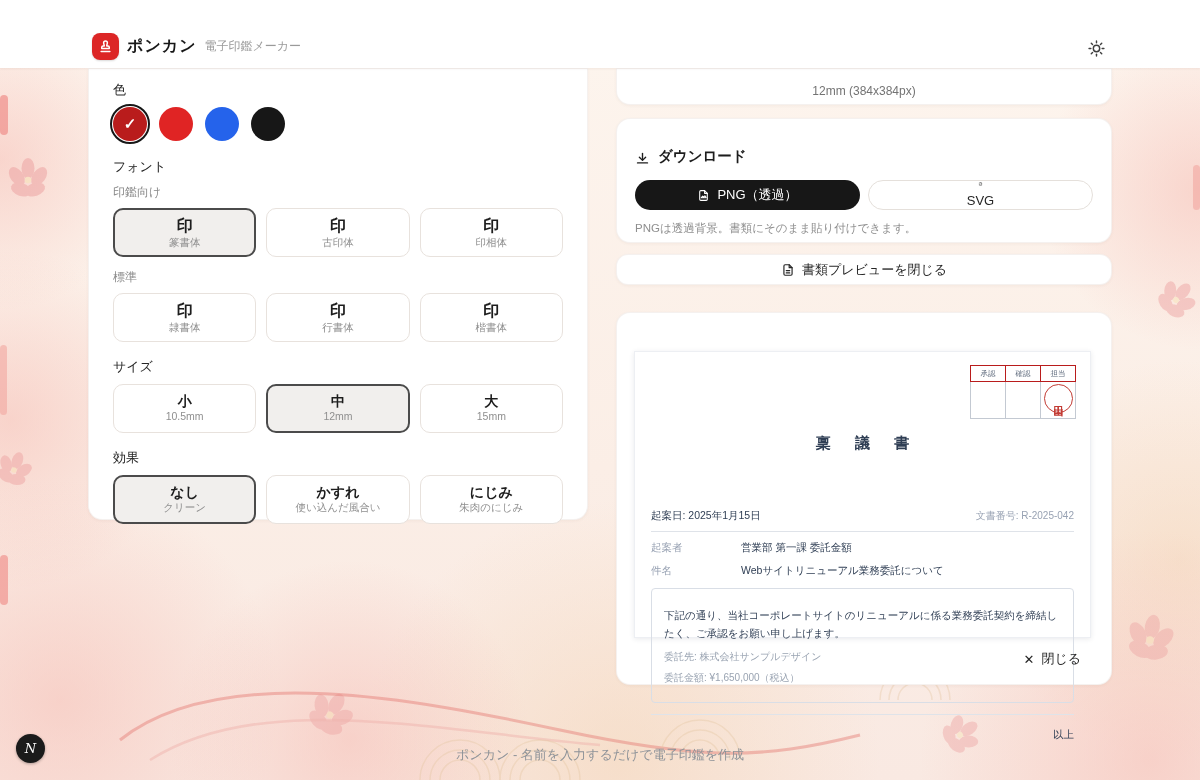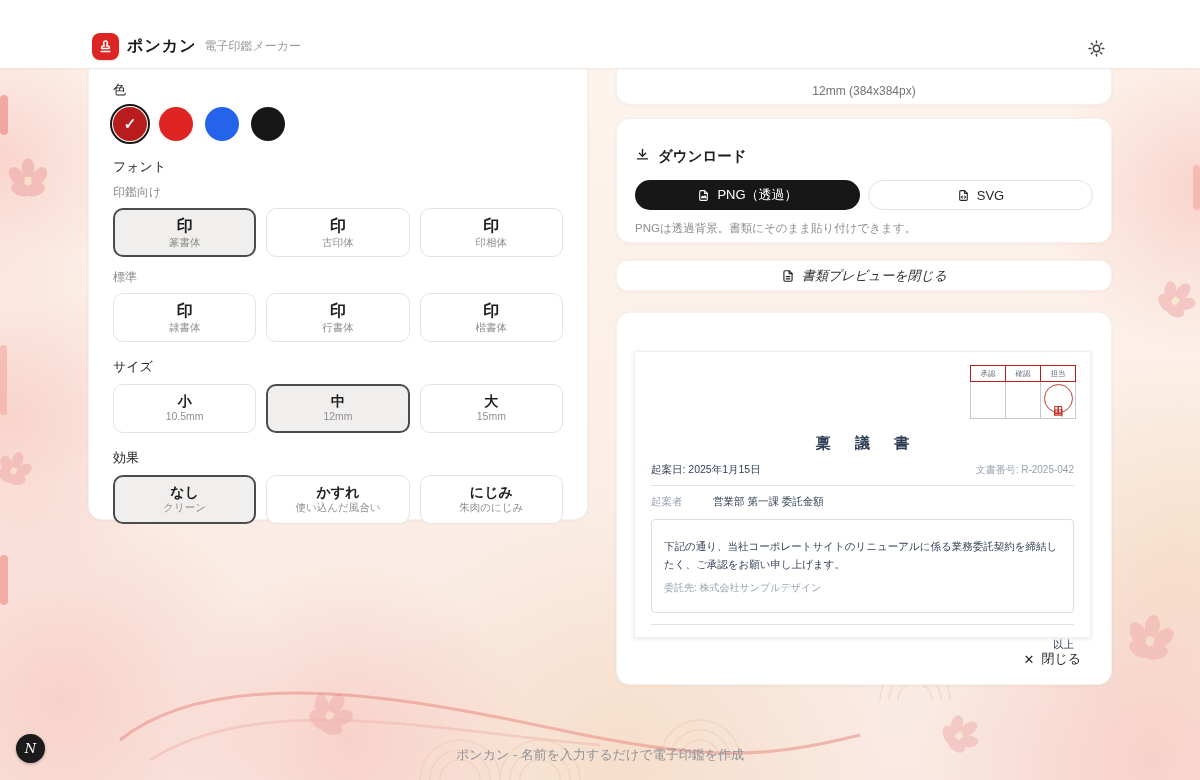--- a/index.html
+++ b/index.html
@@ -31,42 +31,42 @@
   .opt-btn.selected{border:2px solid #4b4b4b;background:#f1efed;}
   .opt-title{font-size:16px;font-weight:700;color:#1d1d1d;line-height:1.1;}
   .opt-title.mid{font-size:14px;}
   .opt-sub{font-size:10.5px;color:#8f8f8f;line-height:1.1;}
 
   
   .right-col{position:absolute;left:616px;top:68px;width:496px;z-index:4;}
   .top-note-card{position:absolute;left:0;top:0;width:496px;height:37px;border-radius:0 0 14px 14px;box-sizing:border-box;display:flex;align-items:center;justify-content:center;}
   .top-note{font-size:12px;color:#737373;margin-top:8px;}
   .download-card{position:absolute;left:0;top:50px;width:496px;height:125px;border-radius:14px;box-sizing:border-box;padding:20px 18px;}
-  .dl-title-row{display:flex;align-items:flex-start;gap:8px;margin:8px 0 14px 0;}
+  .dl-title-row{display:flex;align-items:flex-end;gap:8px;margin:8px 0 14px 0;}
   .dl-title{font-size:14.5px;font-weight:700;color:#1d1d1d;}
   .dl-btn-row{display:grid;grid-template-columns:1fr 1fr;gap:8px;}
   .dl-btn{height:30px;border-radius:15px;display:flex;align-items:center;justify-content:center;gap:7px;font-size:13px;cursor:pointer;border:1px solid transparent;font-family:inherit;}
   .dl-btn.png{background:#171717;color:#ffffff;}
-  .dl-btn.svg{background:#ffffff;color:#262626;border:1px solid #e5e0db;}
+  .dl-btn.svg{background:#ffffff;color:#262626;border:1px solid #e5e0db;flex-direction:column;}
   .dl-note{font-size:11.5px;color:#8f8f8f;margin-top:11px;}
-  .toggle-card{position:absolute;left:0;top:192px;width:496px;height:31px;border-radius:12px;box-sizing:border-box;display:flex;align-items:center;justify-content:center;gap:7px;font-size:13px;color:#262626;cursor:pointer;font-family:inherit;font-style:italic;}
+  .toggle-card{position:absolute;left:0;top:186px;width:496px;height:31px;border-radius:12px;box-sizing:border-box;display:flex;align-items:center;justify-content:center;gap:7px;font-size:13px;color:#262626;cursor:pointer;font-family:inherit;}
   .doc-card{position:absolute;left:0;top:244px;width:496px;height:373px;border-radius:14px;box-sizing:border-box;}
 
   
   .sheet{position:absolute;left:17px;top:38px;width:457px;height:287px;background:#ffffff;border:1px solid #edeff3;box-shadow:0 1px 5px rgba(40,50,70,.10);box-sizing:border-box;padding:16px;color:#2f3e54;}
   .approval-table{position:absolute;top:13px;right:14px;border-collapse:collapse;}
   .approval-table th{width:34px;height:13px;border:1px solid #b91c1c;font-size:7.5px;font-weight:400;color:#5f6b7d;padding:1px 0;}
   .approval-table td{width:34px;height:36px;border:1px solid #c3c9d2;text-align:center;vertical-align:middle;padding:0;}
   .stamp-circle{display:inline-flex;align-items:center;justify-content:center;width:29px;height:29px;border:1.6px solid #c23b34;border-radius:50%;color:#c23b34;font-size:10px;font-weight:700;writing-mode:vertical-rl;text-orientation:upright;letter-spacing:0;line-height:1;box-sizing:border-box;}
   .doc-title{text-align:center;font-size:15px;font-weight:700;letter-spacing:10px;color:#2f3e54;margin-top:66px;text-indent:10px;}
   .doc-meta{display:flex;justify-content:space-between;align-items:baseline;margin-top:10px;}
-  .doc-date{font-size:10.5px;color:#2f3e54;}
+  .doc-date{font-size:10.5px;color:#2f3e54;margin-top:46px;}
   .doc-no{font-size:10px;color:#98a2b3;}
   .doc-hr{border:none;border-top:1px solid #dfe3e9;margin:8px 0 0 0;}
-  .doc-field{display:flex;margin-top:9px;font-size:10.5px;}
+  .doc-field{display:flex;margin-top:9px;font-size:10.5px;gap:28px;}
   .doc-field .f-label{width:62px;color:#98a2b3;flex:none;}
   .doc-field .f-value{color:#2f3e54;}
   .doc-body-box{border:1px solid #d9dee6;border-radius:4px;margin-top:10px;padding:17px 12px;}
   .doc-body-main{font-size:10.5px;line-height:1.75;color:#2f3e54;margin:0;}
   .doc-body-gray{font-size:10px;color:#9aa4b2;margin:7px 0 0 0;}
   .doc-closing{text-align:right;font-size:10.5px;color:#2f3e54;margin-top:13px;}
   .close-btn{position:absolute;right:24px;bottom:12px;display:flex;align-items:center;gap:7px;background:transparent;border:none;font-size:13px;color:#262626;cursor:pointer;font-family:inherit;padding:4px 6px;}
   .close-x{font-size:13px;font-weight:700;}
 
   
@@ -304,24 +304,29 @@
         <div class="doc-meta">
           <span class="doc-date">起案日: 2025年1月15日</span>
           <span class="doc-no">文書番号: R-2025-042</span>
         </div>
         <hr class="doc-hr">
 
         <div class="doc-field">
           <span class="f-label">起案者</span>
           <span class="f-value">営業部 第一課 委託金額</span>
         </div>
+        <div class="doc-field">
+          <span class="f-label">件名</span>
+          <span class="f-value">Webサイトリニューアル業務委託について</span>
+        </div>
 
         <div class="doc-body-box">
           <p class="doc-body-main">下記の通り、当社コーポレートサイトのリニューアルに係る業務委託契約を締結したく、ご承認をお願い申し上げます。</p>
           <p class="doc-body-gray">委託先: 株式会社サンプルデザイン</p>
+          <p class="doc-body-gray">委託金額: ¥1,650,000（税込）</p>
         </div>
 
         <hr class="doc-hr" style="margin-top:11px;">
         <div class="doc-closing">以上</div>
       </div>
 
       <button class="close-btn">
         <span class="close-x">✕</span>
         <span>閉じる</span>
       </button>

